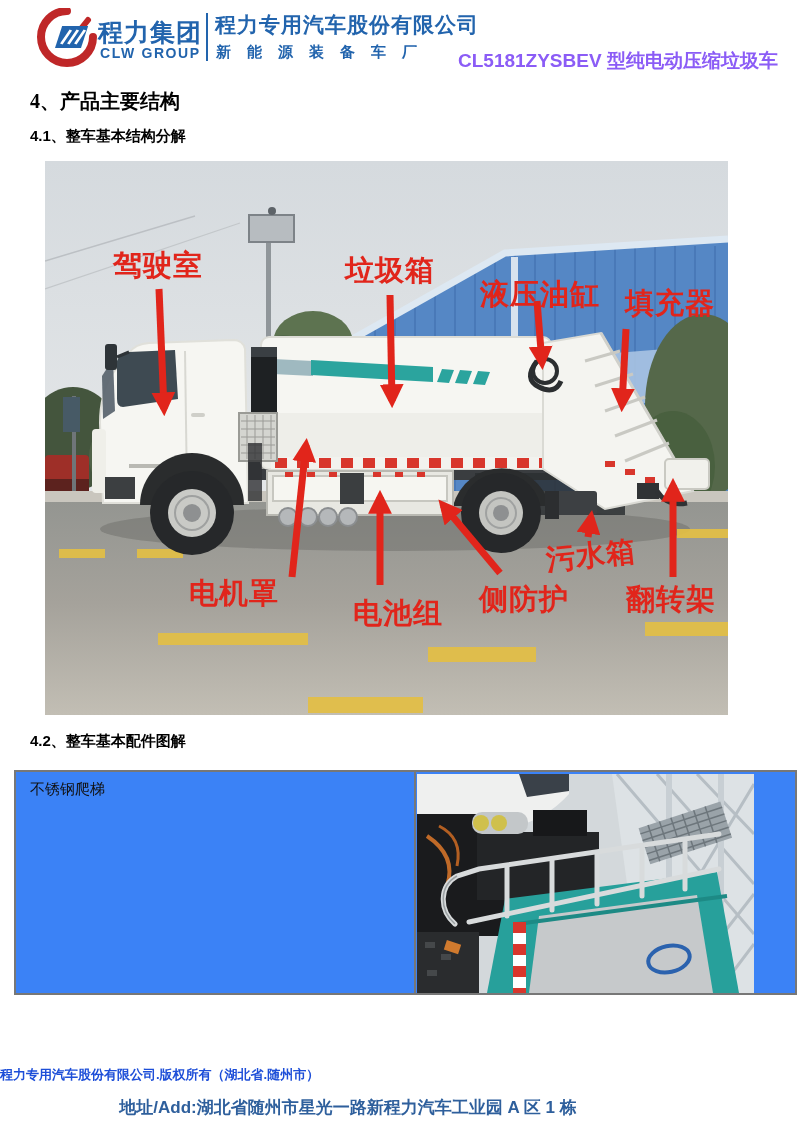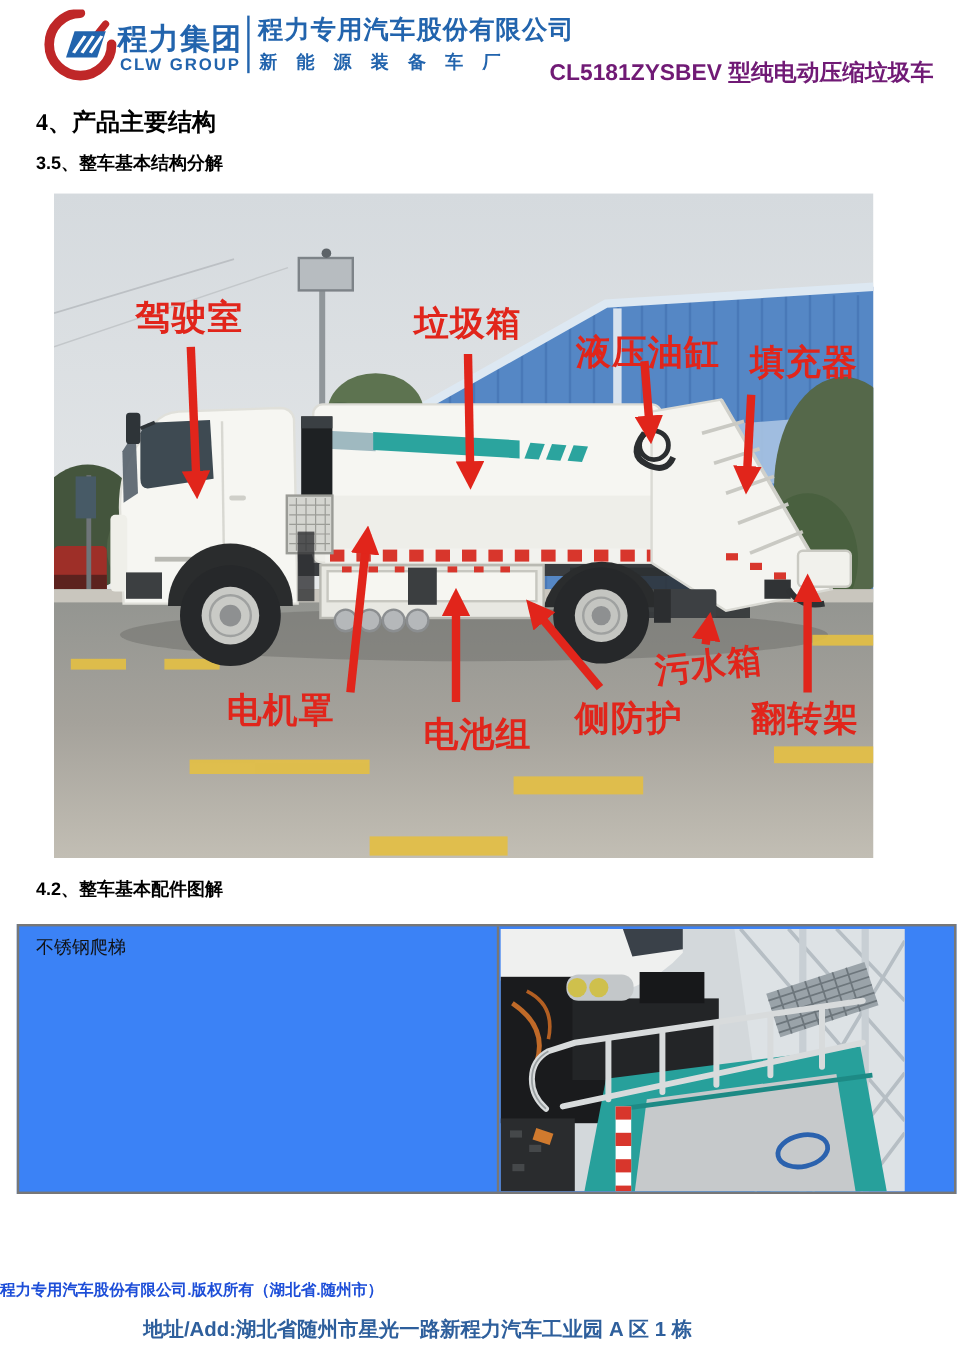--- a/index.html
+++ b/index.html
@@ -6,21 +6,21 @@
   body{width:800px;height:1124px;position:relative;overflow:hidden;
        font-family:"Liberation Sans","DejaVu Sans",sans-serif;}
   .abs{position:absolute;}
 
   
   .logo-cn{left:98px;top:16px;font-size:25px;font-weight:700;color:#2264ad;letter-spacing:1px;}
   .logo-en{left:100px;top:45px;font-size:14px;font-weight:700;color:#2264ad;letter-spacing:1.6px;}
   .hdr-divider{left:206px;top:13px;width:2px;height:48px;background:#2264ad;}
   .company-name{left:215px;top:11px;font-size:21px;font-weight:700;color:#2264ad;letter-spacing:1px;}
   .company-sub{left:216px;top:43px;font-size:15px;font-weight:700;color:#2264ad;letter-spacing:16px;white-space:nowrap;}
-  .doc-title{left:458px;top:48px;width:334px;font-size:19px;font-weight:700;color:#701a75;white-space:nowrap;}
+  .doc-title{left:458px;top:48px;width:334px;font-size:19px;font-weight:700;color:#8b5cf6;white-space:nowrap;}
 
   
   .h-serif{left:30px;top:88px;font-family:"Liberation Serif","DejaVu Serif",serif;
            font-size:20px;font-weight:600;color:#000;}
   .h-sans1{left:30px;top:127px;font-size:15px;font-weight:700;color:#000;}
   .h-sans2{left:30px;top:732px;font-size:15px;font-weight:700;color:#000;}
 
   
   .photo1{left:45px;top:161px;width:683px;height:554px;overflow:hidden;}
   .photo1 svg{position:absolute;left:0;top:0;}
@@ -52,21 +52,21 @@
   </svg>
   <div class="abs logo-cn">程力集团</div>
   <div class="abs logo-en">CLW GROUP</div>
   <div class="abs hdr-divider"></div>
   <div class="abs company-sub">新能源装备车厂</div>
   <div class="abs company-name">程力专用汽车股份有限公司</div>
   <div class="abs doc-title">CL5181ZYSBEV 型纯电动压缩垃圾车</div>
 </div>
 
 <div class="abs h-serif">4、产品主要结构</div>
-<div class="abs h-sans1">3.5、整车基本结构分解</div>
+<div class="abs h-sans1">4.1、整车基本结构分解</div>
 
 <div class="abs photo1">
   <svg width="683" height="554" viewBox="0 0 683 554">
     <defs>
       <linearGradient id="sky" x1="0" y1="0" x2="0" y2="1">
         <stop offset="0" stop-color="#d5dade"></stop>
           <stop offset="1" stop-color="#eff0f0"></stop>
       </linearGradient>
       <linearGradient id="road" x1="0" y1="0" x2="0" y2="1">
         <stop offset="0" stop-color="#929490"></stop>

